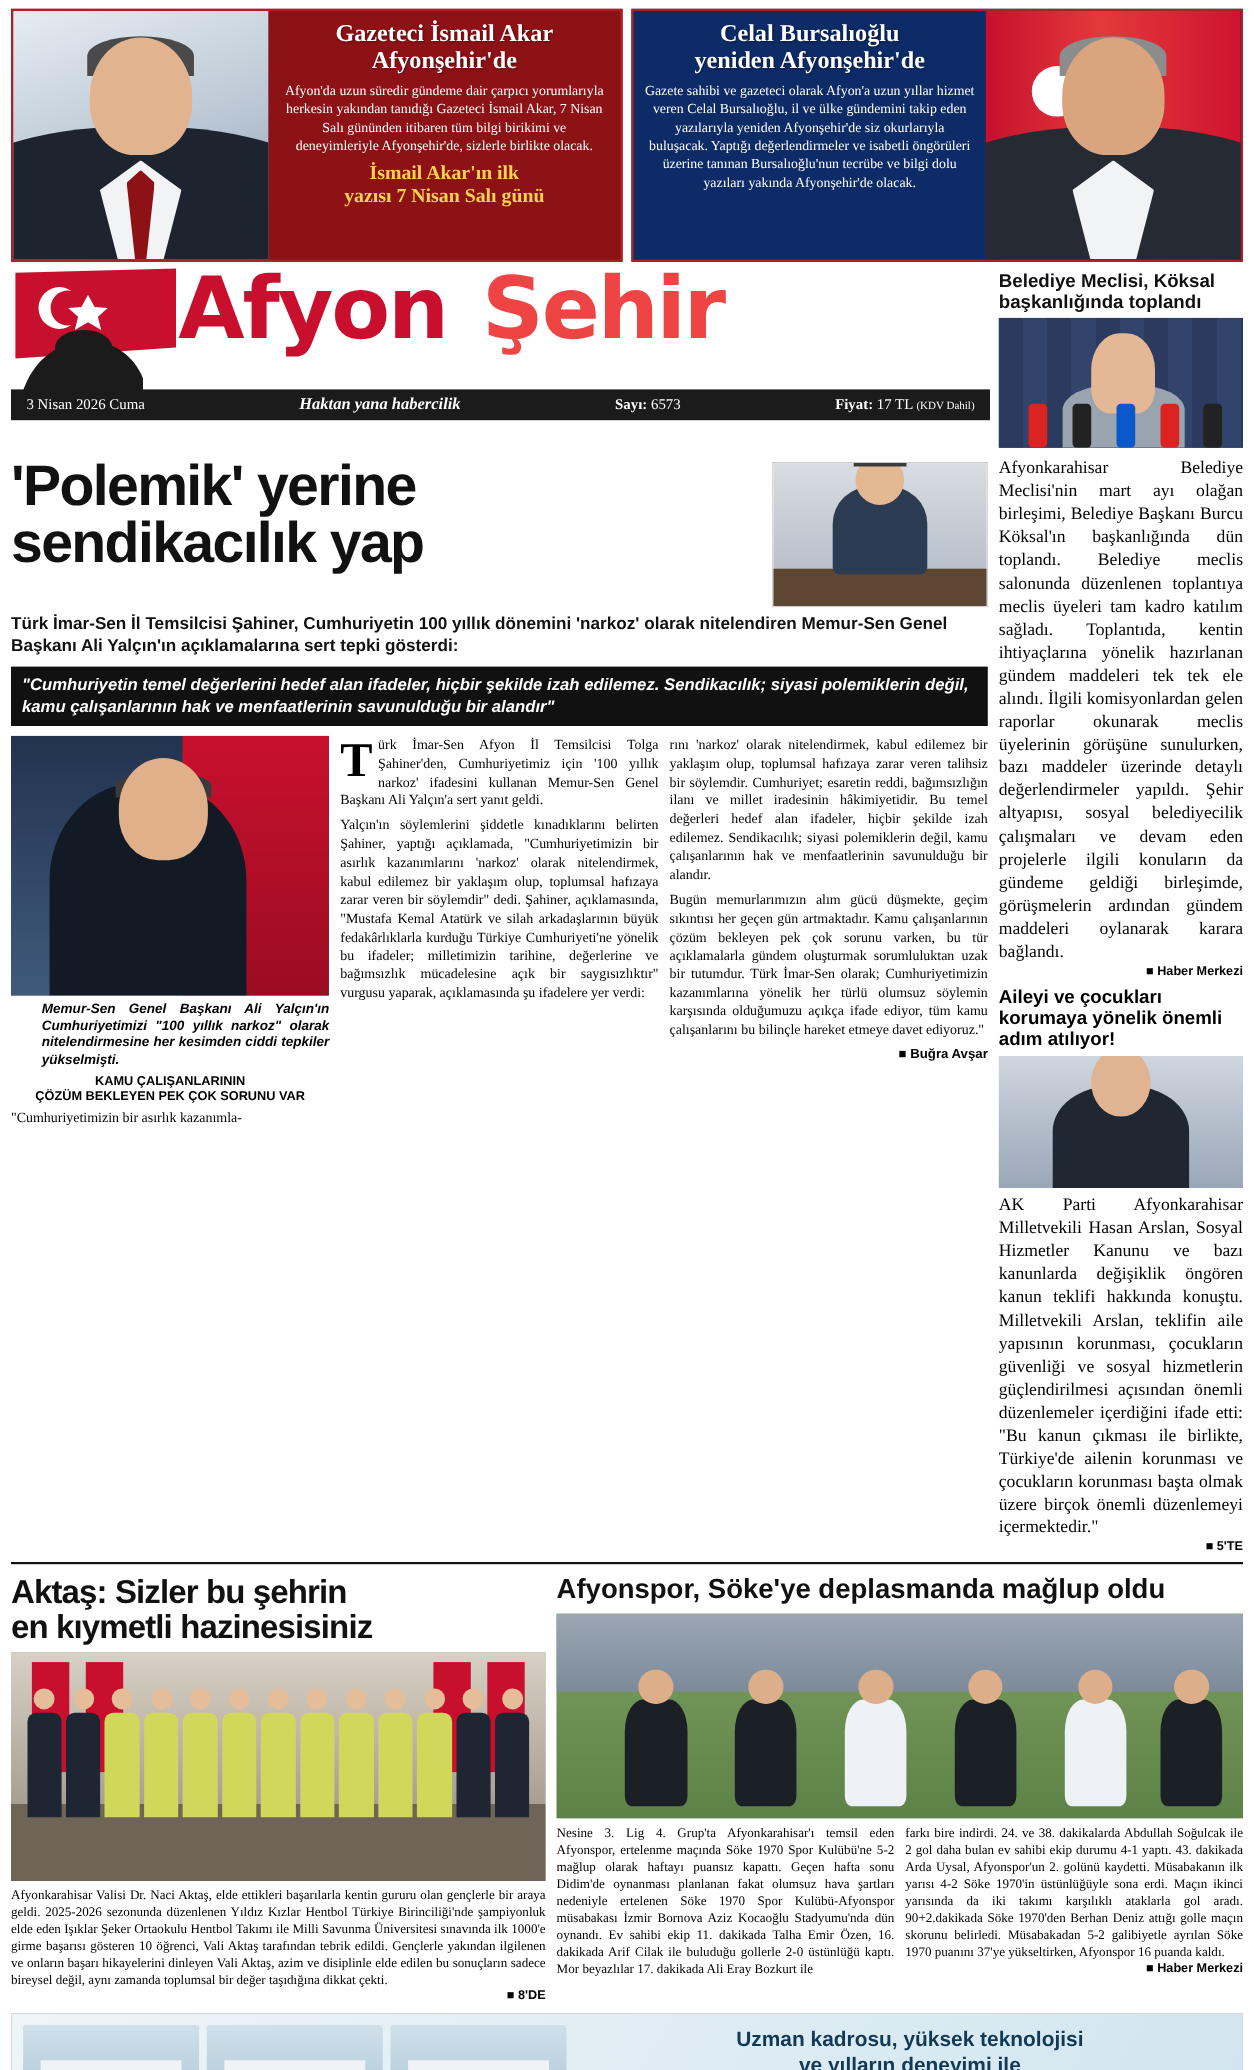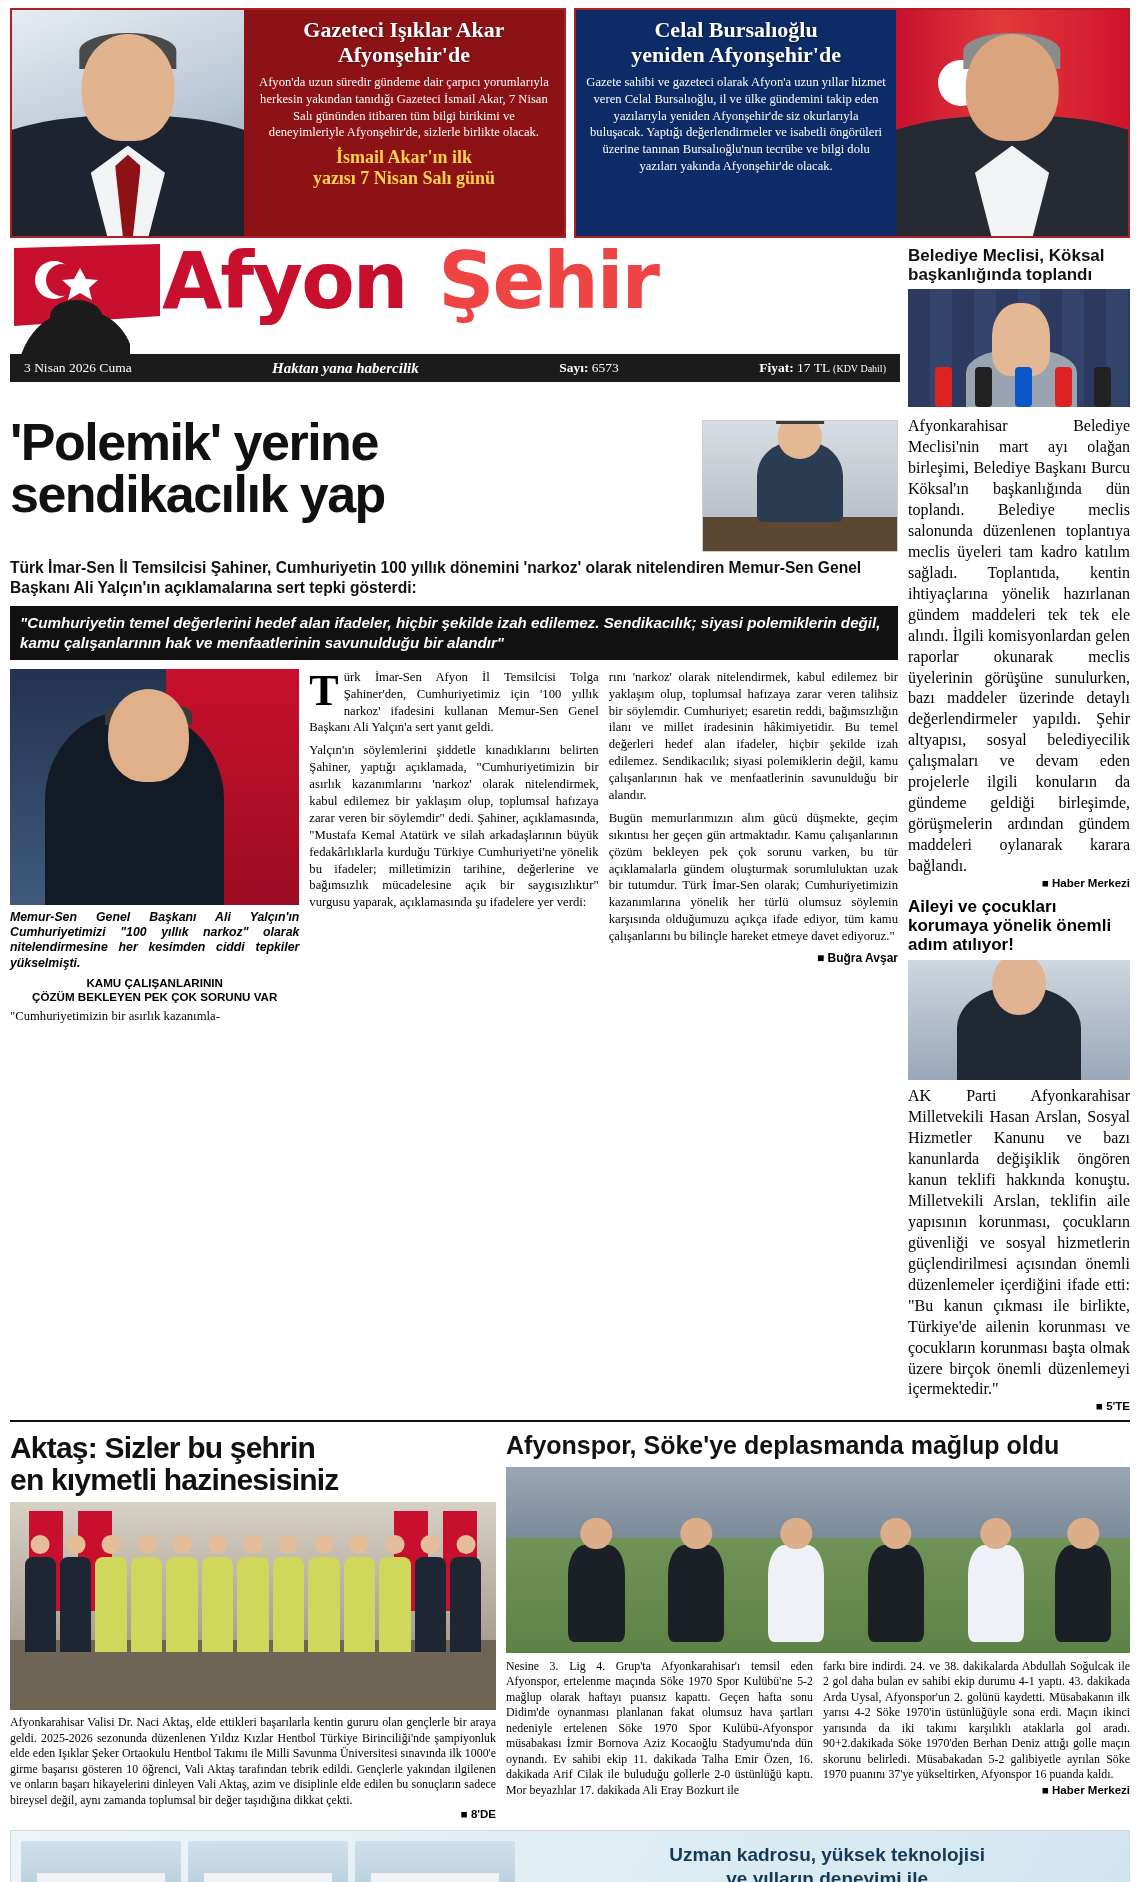--- a/index.html
+++ b/index.html
@@ -87,21 +87,21 @@
   .body-grid { display: flex; gap: 10px; margin-top: 9px; }
   .bc { flex: 1; font-size: 12.7px; line-height: 1.33; text-align: justify; }
   .bc p { margin-bottom: 6px; }
   .bc .drop:first-letter { float: left; font-size: 44px; line-height: 0.82; font-weight: bold; padding: 4px 5px 0 0; }
   .newsphoto { width: 100%; height: 236px; position: relative; overflow: hidden; margin-bottom: 5px; background:#20304a; }
   .np { position: absolute; inset: 0; background: linear-gradient(#22334f,#405a7c); }
   .np .flag { position: absolute; right: 0; top: 0; width: 46%; height: 100%; background: linear-gradient(#c8102e,#9b0c22); }
   .np .man { position: absolute; left: 12%; bottom: 0; width: 62%; height: 82%; background: #121a26; border-radius: 46% 46% 0 0; }
   .np .head { position: absolute; left: 34%; bottom: 52%; width: 28%; padding-bottom: 32%; background: #e0b08a; border-radius: 50% 50% 44% 44%; }
   .np .hair { position: absolute; left: 33%; bottom: 76%; width: 30%; height: 10%; background: #3a3a3a; border-radius: 50% 50% 0 0; }
-  .capt { font-family: "Liberation Sans", sans-serif; font-weight: bold; font-style: italic; font-size: 12.3px; line-height: 1.25; }
+  .capt { font-family: "Liberation Sans", sans-serif; font-weight: bold; font-style: italic; font-size: 12.3px; line-height: 1.25; margin-left: 28px; }
   .minihead { font-family: "Liberation Sans", sans-serif; font-weight: bold; font-size: 11.6px; text-align: center; line-height: 1.2; margin: 5px 0 4px; }
   .byline { font-family: "Liberation Sans", sans-serif; font-weight: bold; font-size: 12px; text-align: right; }
 
   .rcol p { font-size: 16px; line-height: 1.31; text-align: justify; }
   .rcol h3 { font-family: "Liberation Sans", sans-serif; font-weight: bold; font-size: 17px; line-height: 1.12; margin: 8px 0 6px; }
   .rphoto { width: 100%; height: 120px; position: relative; overflow: hidden; margin-bottom: 6px; background: #32425e; }
   .rp2 { background: linear-gradient(#cfd6de,#9aa7b8); }
   .rp2 .m { position:absolute; left:22%; bottom:0; width:56%; height:78%; background:#1f2733; border-radius:44% 44% 0 0; }
   .rp2 .h { position:absolute; left:38%; bottom:54%; width:24%; padding-bottom:28%; background:#e0b492; border-radius:50%; }
   .rule { height: 2px; background: #111; margin: 8px 0; }
@@ -161,21 +161,21 @@
         <div class="ph-man">
             <div class="bg2"></div>
             <div class="suit"></div>
             <div class="hair"></div>
             <div class="head"></div>
             <div class="shirt"></div>
             <div class="tie"></div>
           </div>
       </div>
       <div class="btext">
-        <div class="btitle" style="white-space:pre-line">Gazeteci Işıklar Akar
+        <div class="btitle" style="white-space:pre-line">Gazeteci İsmail Akar
 Afyonşehir'de</div>
         <div class="bbody">Afyon'da uzun süredir gündeme dair çarpıcı yorumlarıyla herkesin yakından tanıdığı Gazeteci İsmail Akar, 7 Nisan Salı gününden itibaren tüm bilgi birikimi ve deneyimleriyle Afyonşehir'de, sizlerle birlikte olacak.</div>
         <div class="bfoot" style="white-space:pre-line">İsmail Akar'ın ilk
 yazısı 7 Nisan Salı günü</div>
       </div>
     </div>
 
     <div class="banner right">
       <div class="bphoto rt">
         <div class="flagbg"></div>

